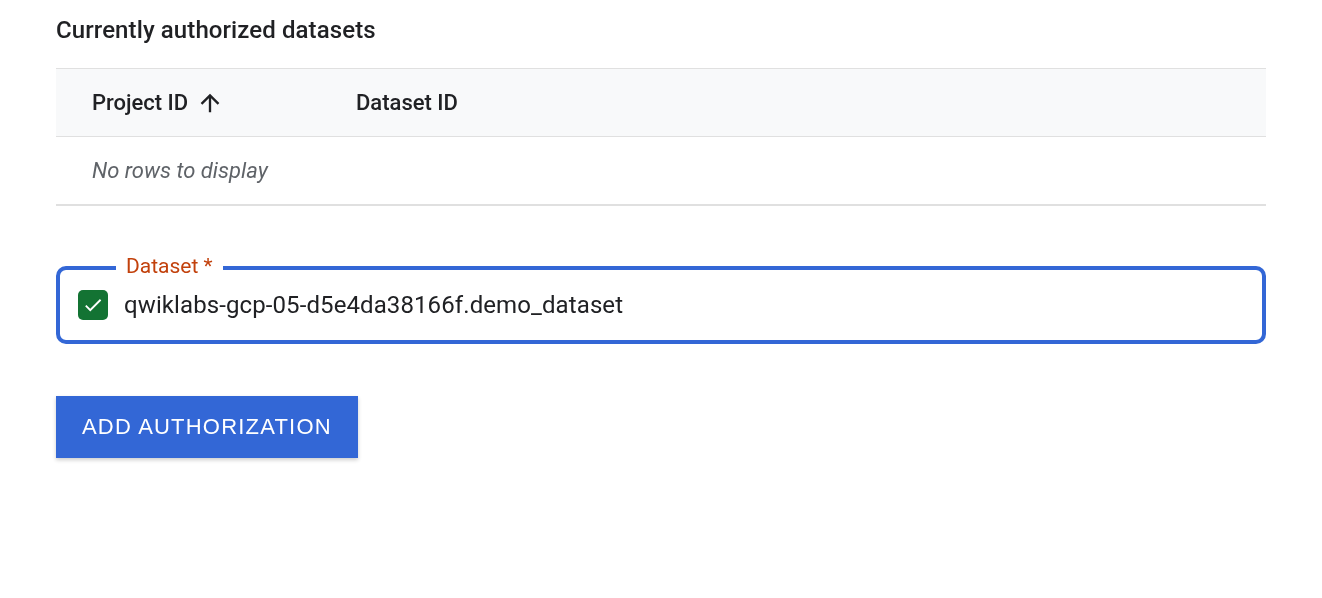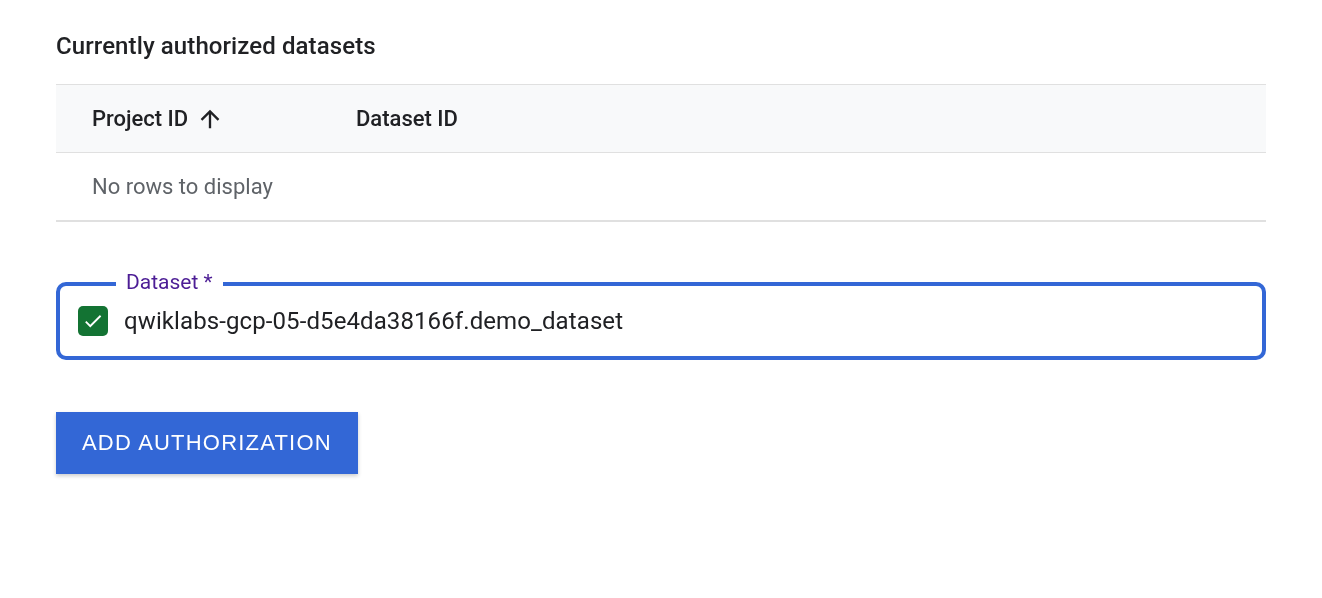--- a/index.html
+++ b/index.html
@@ -5,21 +5,21 @@
   * { box-sizing: border-box; }
   body {
     margin: 0;
     padding: 0;
     font-family: Roboto, "Helvetica Neue", Arial, sans-serif;
     background: #fff;
     color: #202124;
     width: 1322px;
   }
   .page {
-    padding: 32px 56px 40px 56px;
+    padding: 16px 56px 40px 56px;
   }
   h2.section-title {
     font-size: 24px;
     font-weight: 500;
     margin: 0 0 24px 0;
     color: #202124;
     letter-spacing: 0.1px;
   }
   .table {
     border: 1px solid #e0e0e0;
@@ -52,40 +52,41 @@
     justify-content: center;
   }
   .tbody-empty {
     height: 68px;
     display: flex;
     align-items: center;
     padding-left: 36px;
     font-size: 22px;
     color: #5f6368;
     border-bottom: 1px solid #e0e0e0;
+    font-style: italic;
   }
   .field-outline {
     position: relative;
     margin-top: 36px;
     border: 4px solid #3367d6;
     border-radius: 10px;
     padding: 20px 18px;
     display: flex;
     align-items: center;
     gap: 16px;
     background: #fff;
   }
   .field-notch {
     position: absolute;
     top: -16px;
     left: 56px;
     background: #fff;
     padding: 0 10px;
     font-size: 21px;
-    color: #4c1d95;
+    color: #c2410c;
     font-weight: 400;
   }
   .chip-check {
     width: 30px;
     height: 30px;
     border-radius: 5px;
     background: #137333;
     display: flex;
     align-items: center;
     justify-content: center;

